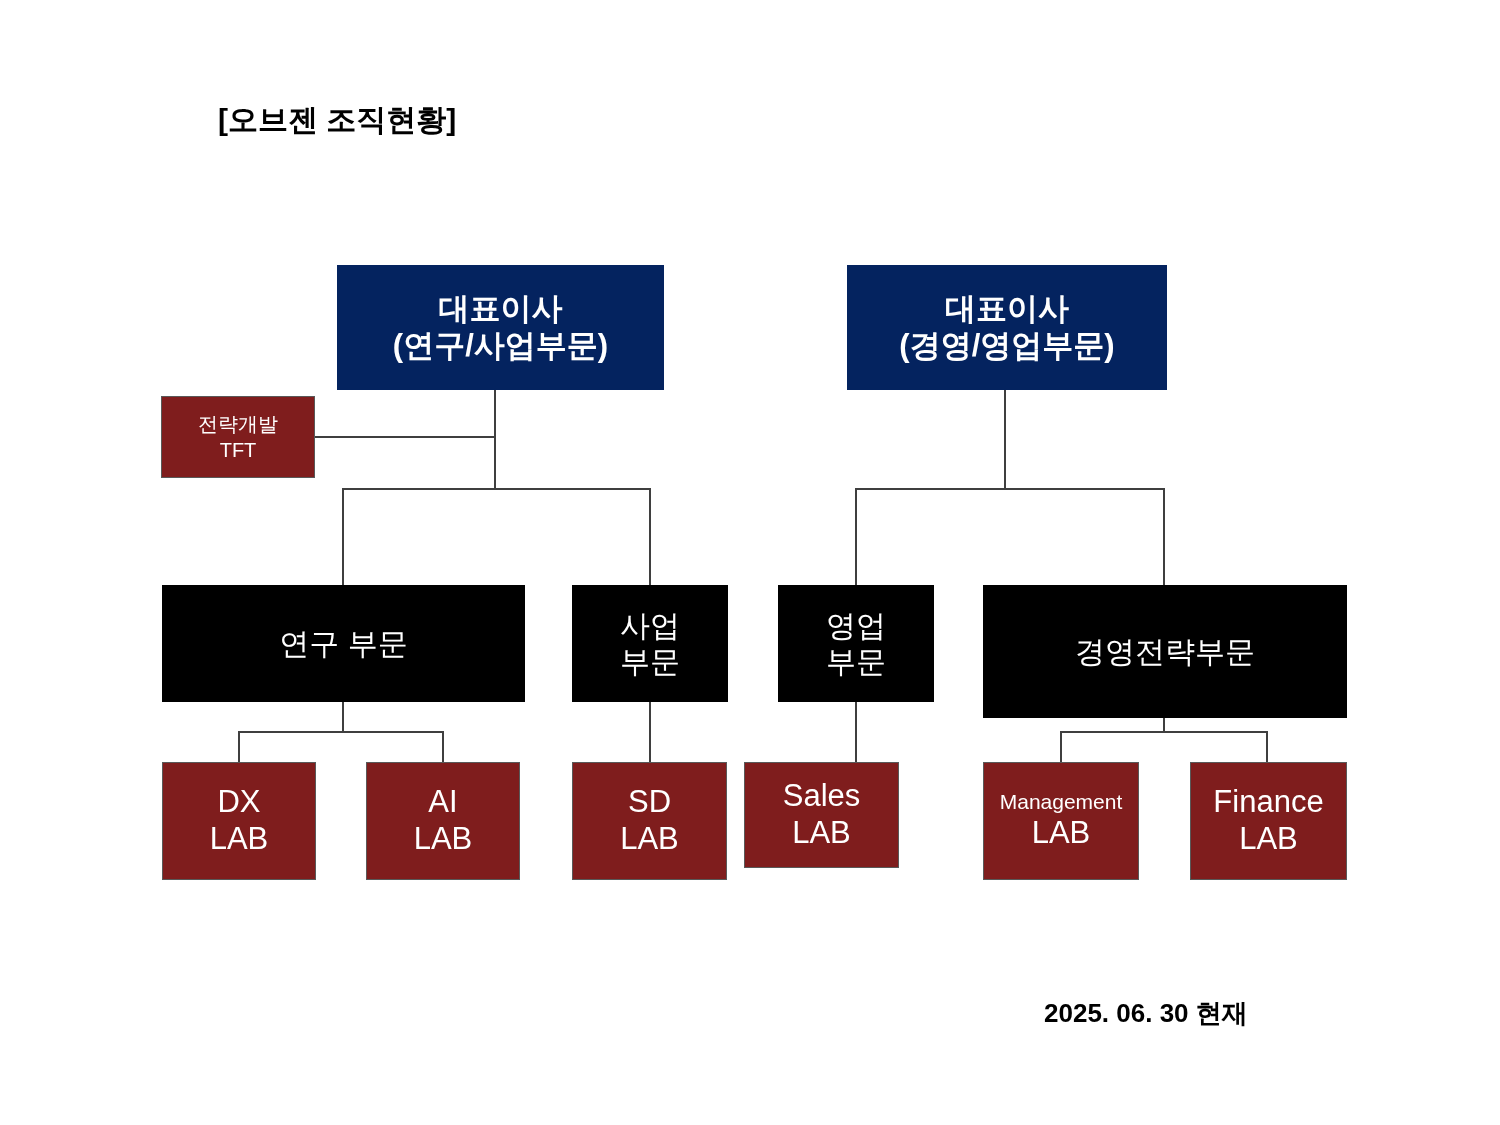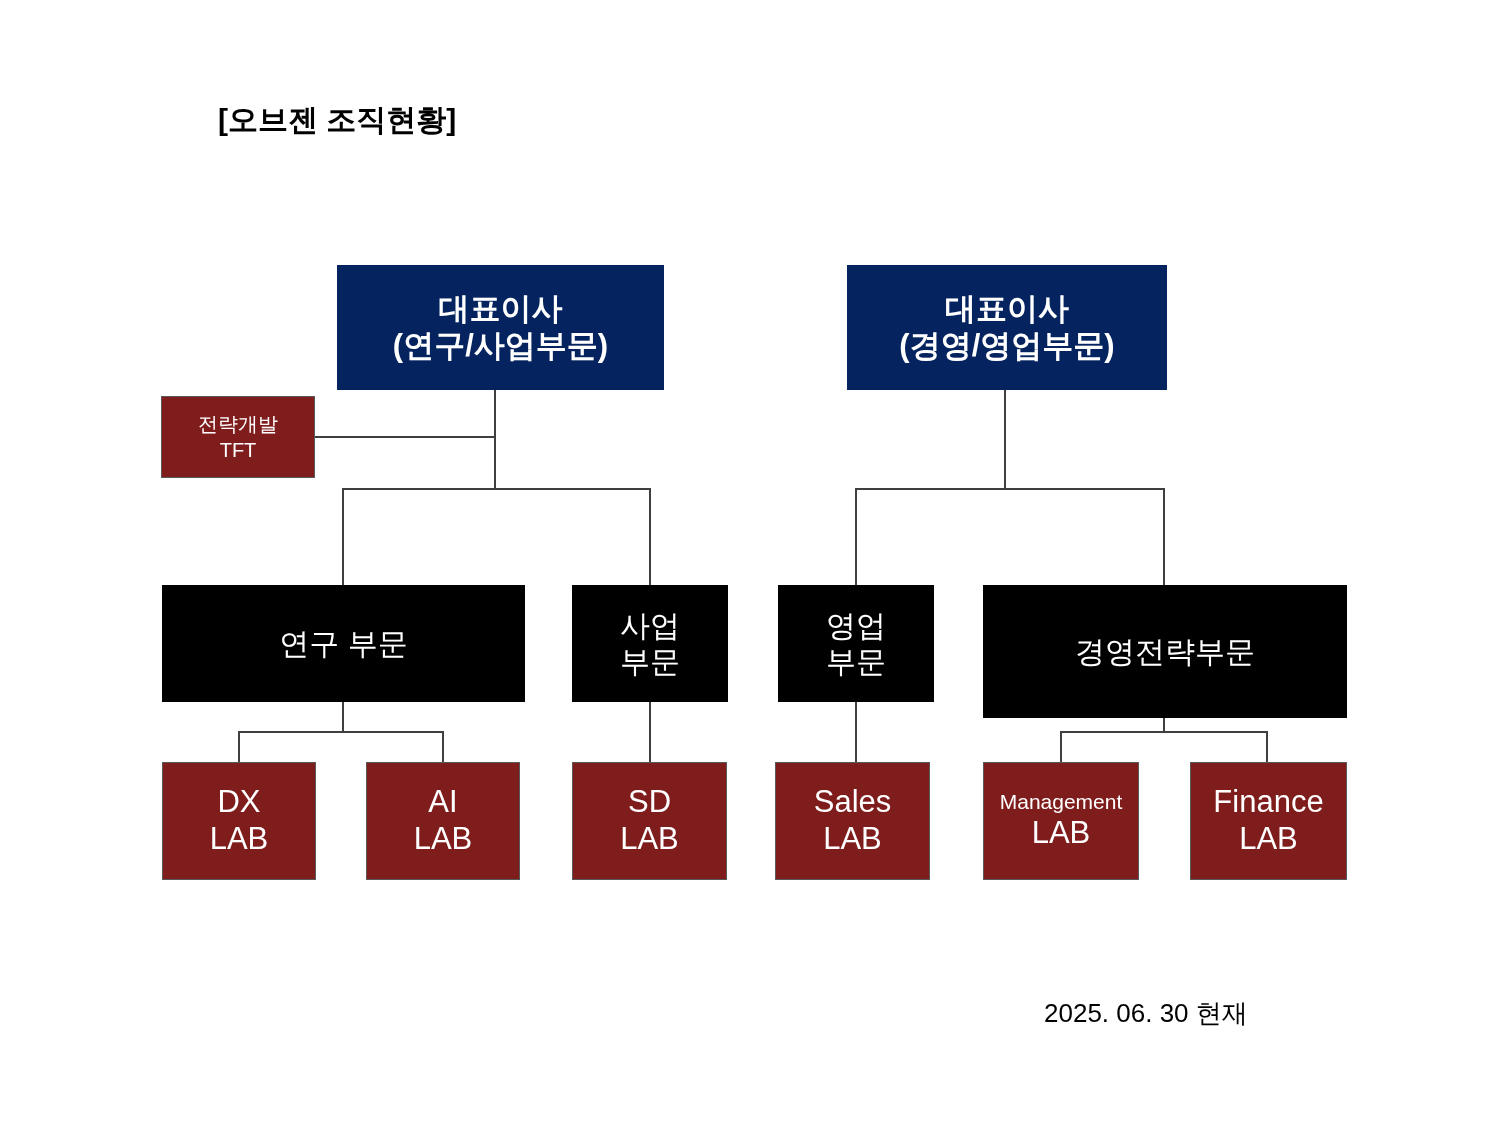--- a/index.html
+++ b/index.html
@@ -29,21 +29,21 @@
     font-weight: bold;
     letter-spacing: 0px;
     color: #000000;
     white-space: nowrap;
   }
   .footer-date {
     position: absolute;
     left: 1044px;
     top: 996px;
     font-size: 26px;
-    font-weight: normal;
+    font-weight: bold;
     color: #000000;
     white-space: nowrap;
   }
   .node {
     position: absolute;
     box-sizing: border-box;
     display: flex;
     flex-direction: column;
     align-items: center;
     justify-content: center;
@@ -165,21 +165,21 @@
   <div class="node node-lab" style="left:366px; top:762px; width:154px; height:118px;text-align:center;">
     <span class="l1">AI</span>
     <span class="l2">LAB</span>
   </div>
 
   <div class="node node-lab" style="left:572px; top:762px; width:155px; height:118px;">
     <span class="l1">SD</span>
     <span class="l2">LAB</span>
   </div>
 
-  <div class="node node-lab" style="left:775px; top:762px; width:155px; height:118px;text-align:right;">
+  <div class="node node-lab" style="left:744px; top:762px; width:155px; height:106px;text-align:right;">
     <span class="l1">Sales</span>
     <span class="l2">LAB</span>
   </div>
 
   <div class="node node-lab small-top" style="left:983px; top:762px; width:156px; height:118px;">
     <span class="l1">Management</span>
     <span class="l2">LAB</span>
   </div>
 
   <div class="node node-lab" style="left:1190px; top:762px; width:157px; height:118px;">

